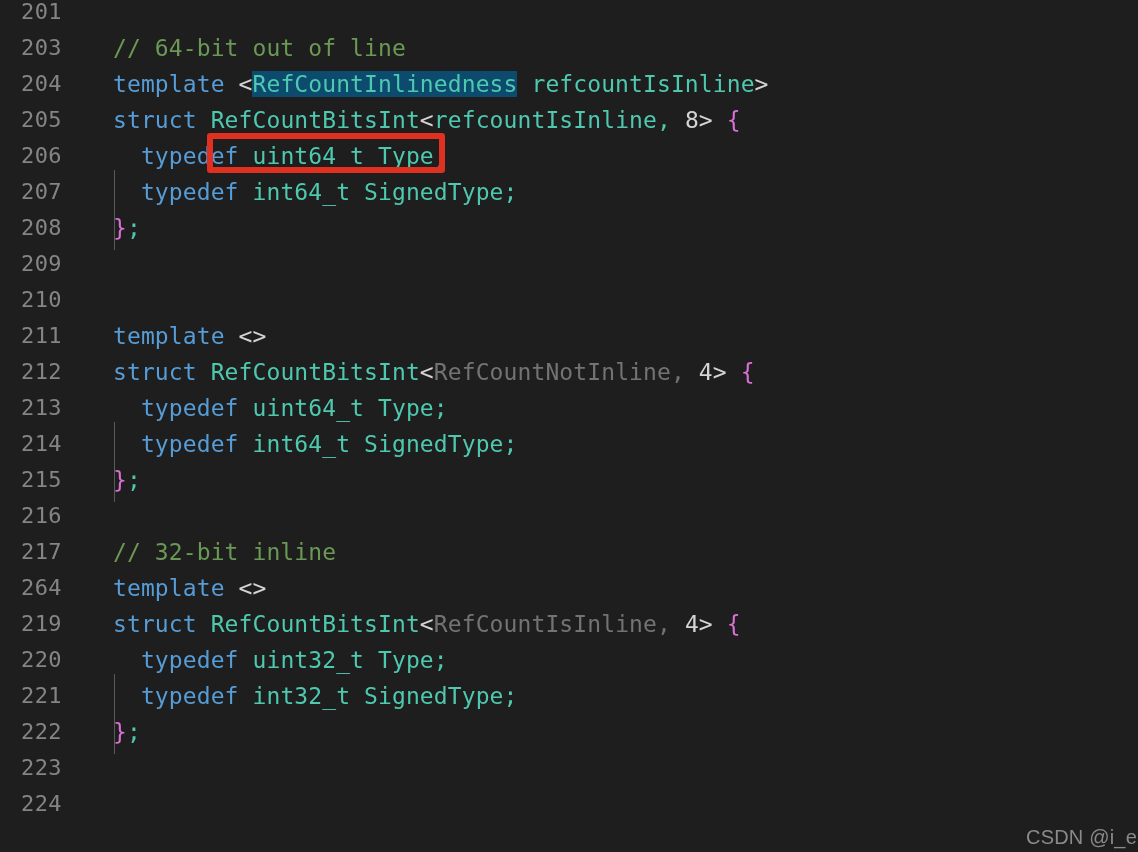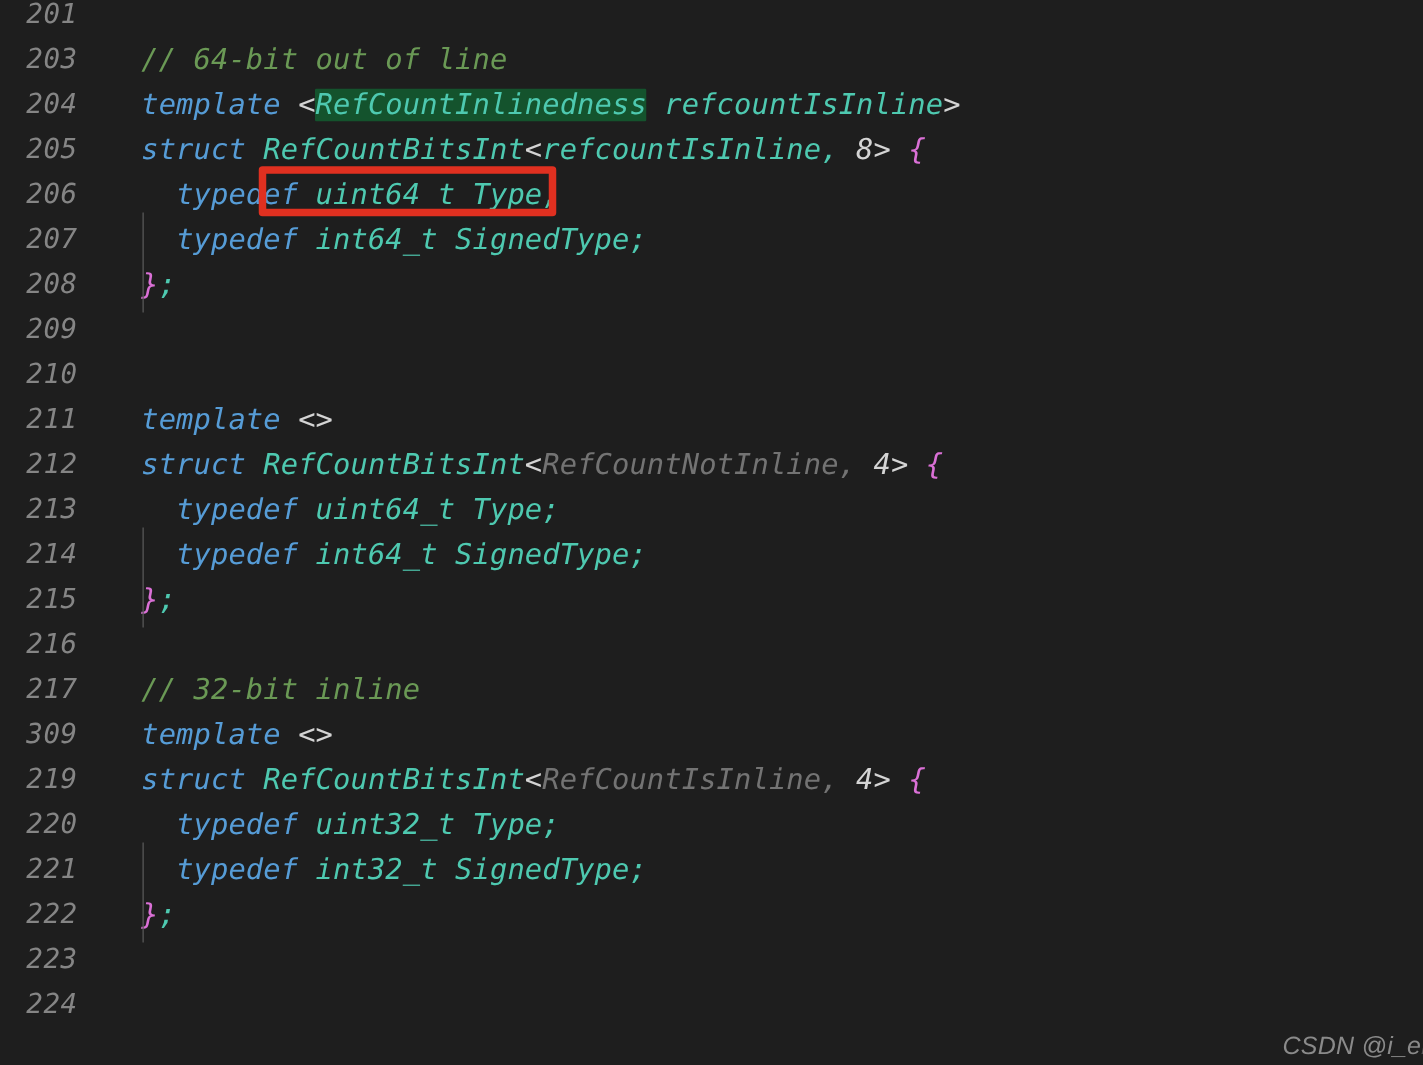--- a/index.html
+++ b/index.html
@@ -11,21 +11,20 @@
     width: 1138px;
     height: 852px;
     overflow: hidden;
     font-family: "DejaVu Sans Mono", "Liberation Mono", monospace;
   }
   #editor {
     position: relative;
     width: 1026px;
     height: 852px;
     background: #1e1e1e;
-    font-style: italic;
   }
   .code-lines {
     position: absolute;
     top: -6px;
     left: 0;
     width: 1138px;
   }
   .line {
     position: relative;
     height: 36px;
@@ -60,21 +59,21 @@
   
   .c-comment  { color: #6a9955; }
   .c-keyword  { color: #569cd6; }
   .c-type     { color: #4ec9b0; }
   .c-class    { color: #737373; }
   .c-brace    { color: #da70d6; }
   .c-plain    { color: #d4d4d4; }
   .c-punct    { color: #4ec9b0; }
 
   .sel-hl {
-    background: #14532d;
+    background: #0c4a6e;
     border-radius: 1px;
   }
 
   
   #redbox {
     position: absolute;
     border: 6px solid #e03020;
     border-radius: 3px;
     box-sizing: border-box;
     pointer-events: none;
@@ -103,21 +102,21 @@
       <div class="line"><span class="lnum">208</span><span class="ltext"><span class="c-brace">}</span><span class="c-punct">;</span></span></div>
       <div class="line"><span class="lnum">209</span><span class="ltext"></span></div>
       <div class="line"><span class="lnum">210</span></div>
       <div class="line"><span class="lnum">211</span><span class="ltext"><span class="c-keyword">template </span><span class="c-plain">&lt;&gt;</span></span></div>
       <div class="line"><span class="lnum">212</span><span class="ltext"><span class="c-keyword">struct </span><span class="c-type">RefCountBitsInt</span><span class="c-plain">&lt;</span><span class="c-class">RefCountNotInline</span><span class="c-class">, </span><span class="c-number">4</span><span class="c-plain">&gt; </span><span class="c-brace">{</span></span></div>
       <div class="line"><span class="lnum">213</span><span class="ltext"><span class="c-plain">  </span><span class="c-keyword">typedef </span><span class="c-type">uint64_t Type</span><span class="c-punct">;</span></span></div>
       <div class="line"><span class="lnum">214</span><span class="ltext"><span class="c-plain">  </span><span class="c-keyword">typedef </span><span class="c-type">int64_t SignedType</span><span class="c-punct">;</span></span></div>
       <div class="line"><span class="lnum">215</span><span class="ltext"><span class="c-brace">}</span><span class="c-punct">;</span></span></div>
       <div class="line"><span class="lnum">216</span><span class="ltext"></span></div>
       <div class="line"><span class="lnum">217</span><span class="ltext"><span class="c-comment">// 32-bit inline</span></span></div>
-      <div class="line"><span class="lnum">309</span><span class="ltext"><span class="c-keyword">template </span><span class="c-plain">&lt;&gt;</span></span></div>
+      <div class="line"><span class="lnum">264</span><span class="ltext"><span class="c-keyword">template </span><span class="c-plain">&lt;&gt;</span></span></div>
       <div class="line"><span class="lnum">219</span><span class="ltext"><span class="c-keyword">struct </span><span class="c-type">RefCountBitsInt</span><span class="c-plain">&lt;</span><span class="c-class">RefCountIsInline</span><span class="c-class">, </span><span class="c-number">4</span><span class="c-plain">&gt; </span><span class="c-brace">{</span></span></div>
       <div class="line"><span class="lnum">220</span><span class="ltext"><span class="c-plain">  </span><span class="c-keyword">typedef </span><span class="c-type">uint32_t Type</span><span class="c-punct">;</span></span></div>
       <div class="line"><span class="lnum">221</span><span class="ltext"><span class="c-plain">  </span><span class="c-keyword">typedef </span><span class="c-type">int32_t SignedType</span><span class="c-punct">;</span></span></div>
       <div class="line"><span class="lnum">222</span><span class="ltext"><span class="c-brace">}</span><span class="c-punct">;</span></span></div>
       <div class="line"><span class="lnum">223</span><span class="ltext"></span></div>
       <div class="line"><span class="lnum">224</span><span class="ltext"></span></div>
       <div class="guide" style="top: 176px; height: 80px;"></div>
       <div class="guide" style="top: 428px; height: 80px;"></div>
       <div class="guide" style="top: 680px; height: 80px;"></div>
     </div>

